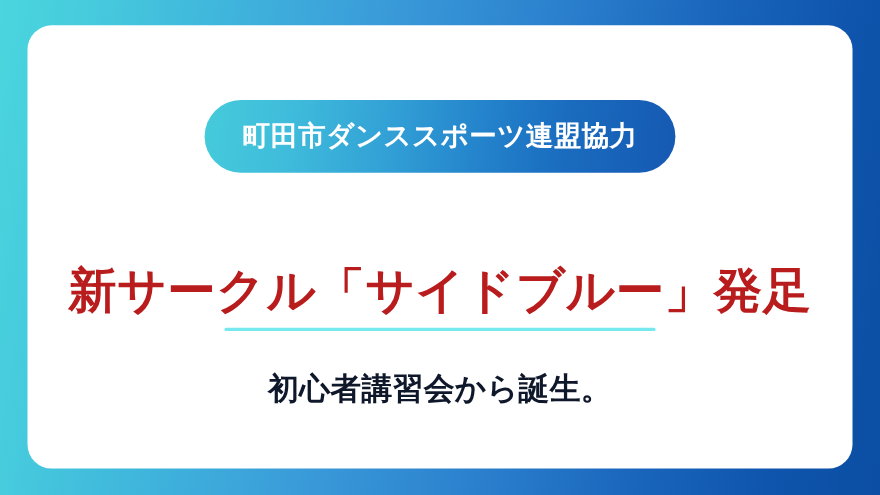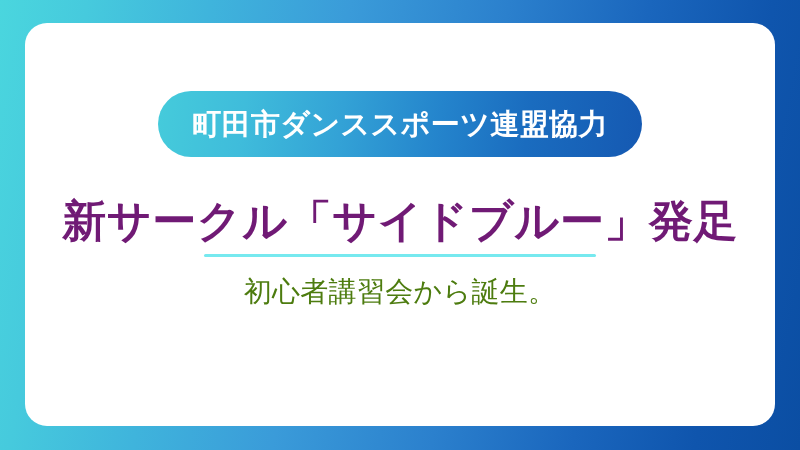--- a/index.html
+++ b/index.html
@@ -61,59 +61,60 @@
     padding: 0 34px;
     border-radius: 33px;
     background: linear-gradient(97deg,
                 #45cbdb 0%,
                 #3fbcdb 18%,
                 #33a2d6 38%,
                 #2484cc 58%,
                 #1a6cbf 76%,
                 #1559b2 100%);
     color: #ffffff;
-    font-size: 29px;
+    font-size: 25px;
     font-weight: bold;
     letter-spacing: 0.4px;
     line-height: 1;
     white-space: nowrap;
   }
 
   
   .headline-wrap {
     margin-top: 38px;
     display: flex;
     flex-direction: column;
     align-items: center;
   }
 
   .headline {
     font-size: 44px;
     font-weight: bold;
-    color: #701a75;
+    color: #b91c1c;
     line-height: 1.18;
     letter-spacing: 0.5px;
     white-space: nowrap;
+    margin-top: 44px;
   }
 
   .headline-underline {
     margin-top: 7px;
     width: 392px;
     height: 3px;
     background: #76e9ef;
     border-radius: 2px;
   }
 
   
   .subtitle {
-    margin-top: 14px;
+    margin-top: 32px;
     text-align: center;
-    color: #4d7c0f;
+    color: #0f172a;
     font-size: 28px;
-    font-weight: normal;
+    font-weight: bold;
     line-height: 1.52;
     letter-spacing: 0.3px;
   }
 
   .subtitle-line {
     display: block;
     white-space: nowrap;
   }
 </style>
 </head>

